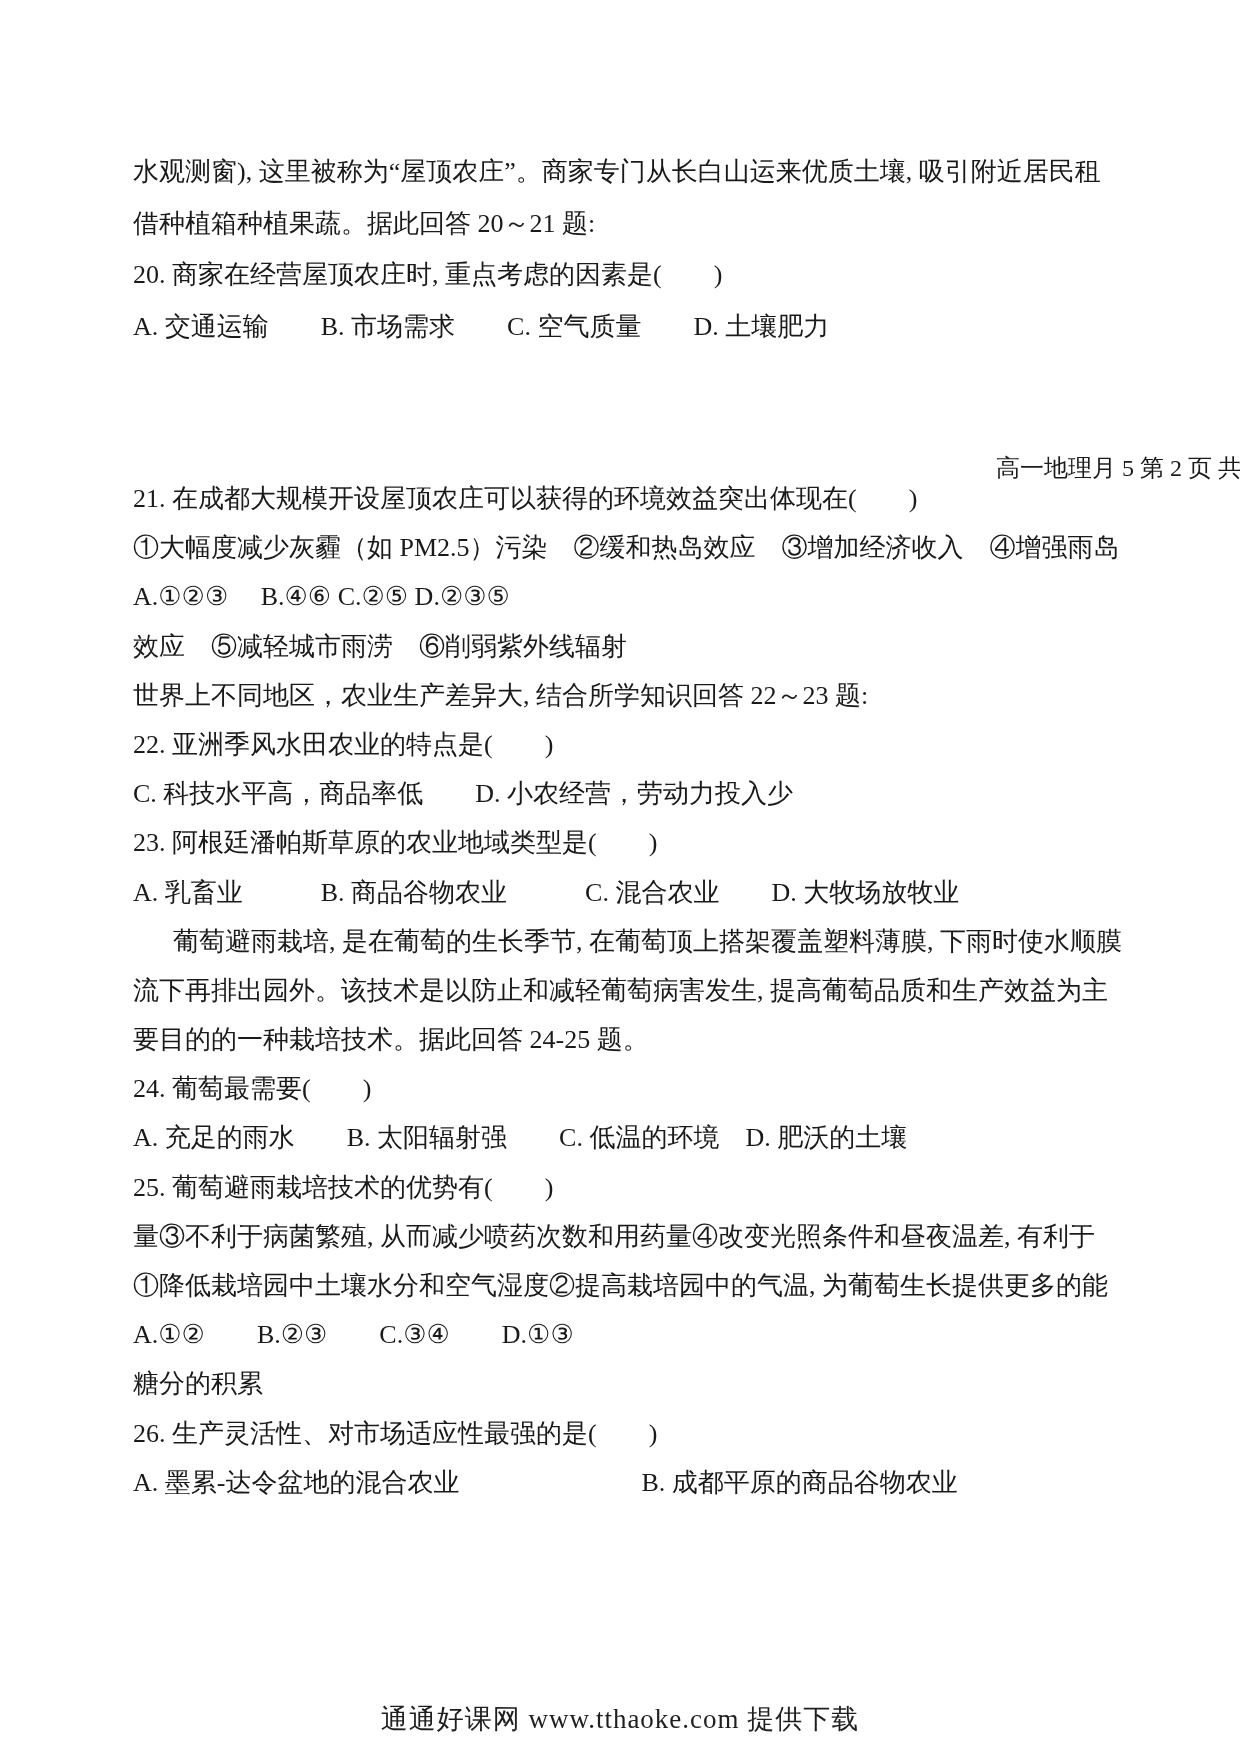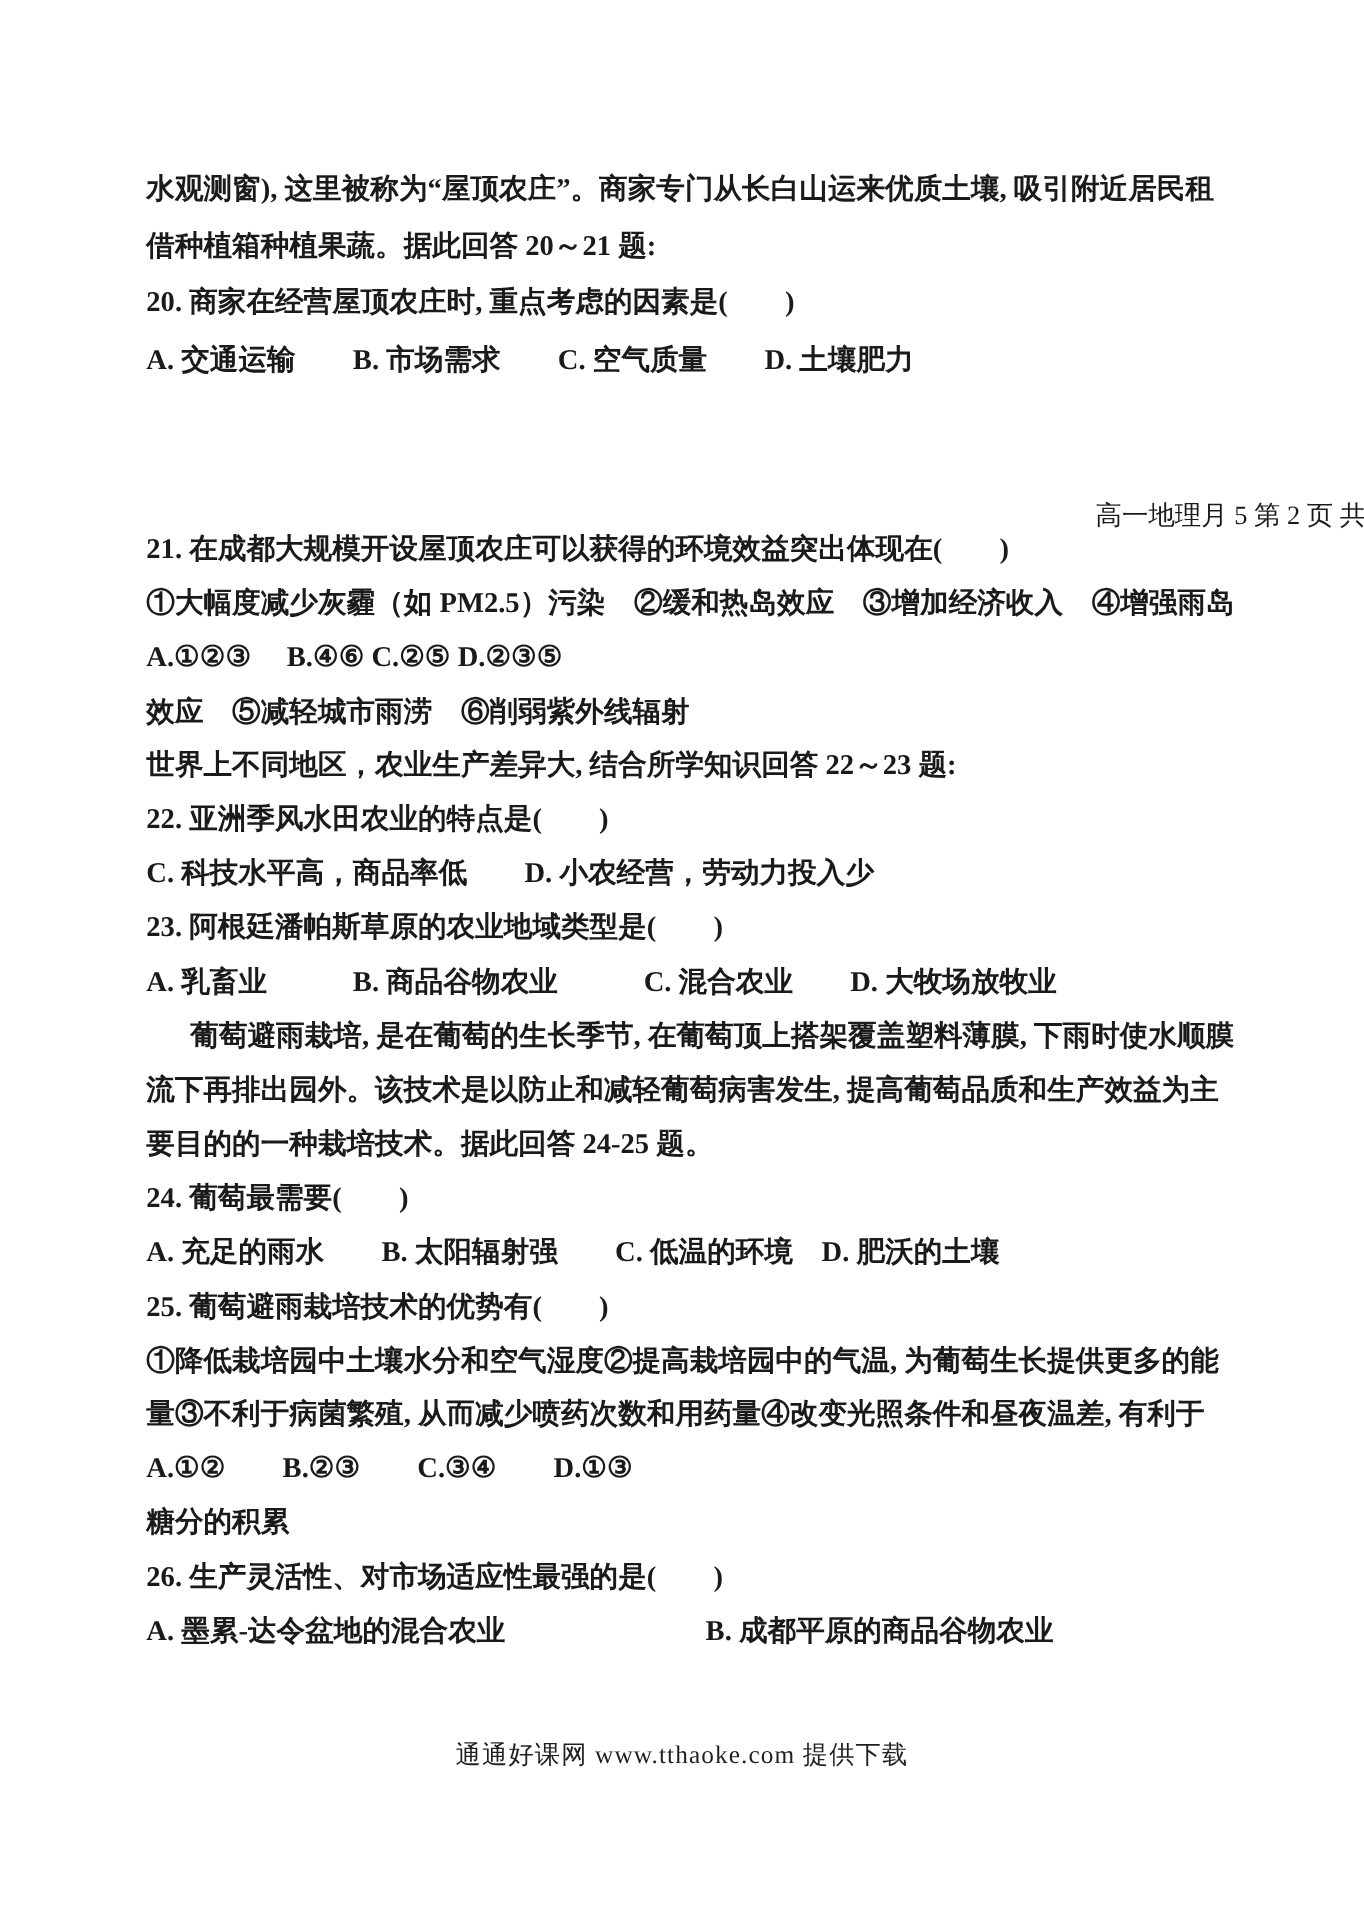--- a/index.html
+++ b/index.html
@@ -6,33 +6,33 @@
   .page{
     position:relative;
     width:1240px;height:1754px;
     margin:0 auto;
     background:#ffffff;
     overflow:hidden;
     font-family:"Liberation Serif","DejaVu Serif",serif;
     color:#1a1a1a;
   }
   .sec{position:absolute;left:133px;width:975px;}
-  .line{font-size:26px;white-space:pre;font-weight:bold;}
+  .line{font-size:26px;white-space:pre;}
   .sec1{top:146px;}
   .sec1 .line{height:51.5px;line-height:51.5px;}
   .sec2{top:474px;}
   .sec2 .line{height:49.2px;line-height:49.2px;}
   .line.indent{padding-left:40px;}
   .page-header{
     position:absolute;top:452px;left:996px;
     font-size:24px;white-space:nowrap;
   }
   .footer{
-    position:absolute;top:1580px;left:0;width:100%;
-    text-align:center;font-size:23px;letter-spacing:1px;
+    position:absolute;top:1701px;left:0;width:100%;
+    text-align:center;font-size:27px;letter-spacing:1px;
     color:#1f1f1f;
   }
 </style>
 </head>
 <body>
 
 <div class="page">
 
   <div class="page-header">高一地理月 5 第 2 页  共4</div>
 
@@ -52,22 +52,22 @@
       <div class="line">22. 亚洲季风水田农业的特点是(　　)</div>
       <div class="line">C. 科技水平高，商品率低　　D. 小农经营，劳动力投入少</div>
       <div class="line">23. 阿根廷潘帕斯草原的农业地域类型是(　　)</div>
       <div class="line">A. 乳畜业　　　B. 商品谷物农业　　　C. 混合农业　　D. 大牧场放牧业</div>
       <div class="line indent">葡萄避雨栽培, 是在葡萄的生长季节, 在葡萄顶上搭架覆盖塑料薄膜, 下雨时使水顺膜</div>
       <div class="line">流下再排出园外。该技术是以防止和减轻葡萄病害发生, 提高葡萄品质和生产效益为主</div>
       <div class="line">要目的的一种栽培技术。据此回答 24-25 题。</div>
       <div class="line">24. 葡萄最需要(　　)</div>
       <div class="line">A. 充足的雨水　　B. 太阳辐射强　　C. 低温的环境　D. 肥沃的土壤</div>
       <div class="line">25. 葡萄避雨栽培技术的优势有(　　)</div>
+      <div class="line">量③不利于病菌繁殖, 从而减少喷药次数和用药量④改变光照条件和昼夜温差, 有利于</div>
       <div class="line">①降低栽培园中土壤水分和空气湿度②提高栽培园中的气温, 为葡萄生长提供更多的能</div>
-      <div class="line">量③不利于病菌繁殖, 从而减少喷药次数和用药量④改变光照条件和昼夜温差, 有利于</div>
       <div class="line">A.①②　　B.②③　　C.③④　　D.①③</div>
       <div class="line">糖分的积累</div>
       <div class="line">26. 生产灵活性、对市场适应性最强的是(　　)</div>
       <div class="line">A. 墨累-达令盆地的混合农业　　　　　　　B. 成都平原的商品谷物农业</div>
     </div>
 
   <div class="footer">通通好课网  www.tthaoke.com  提供下载</div>
 
 </div>
 

